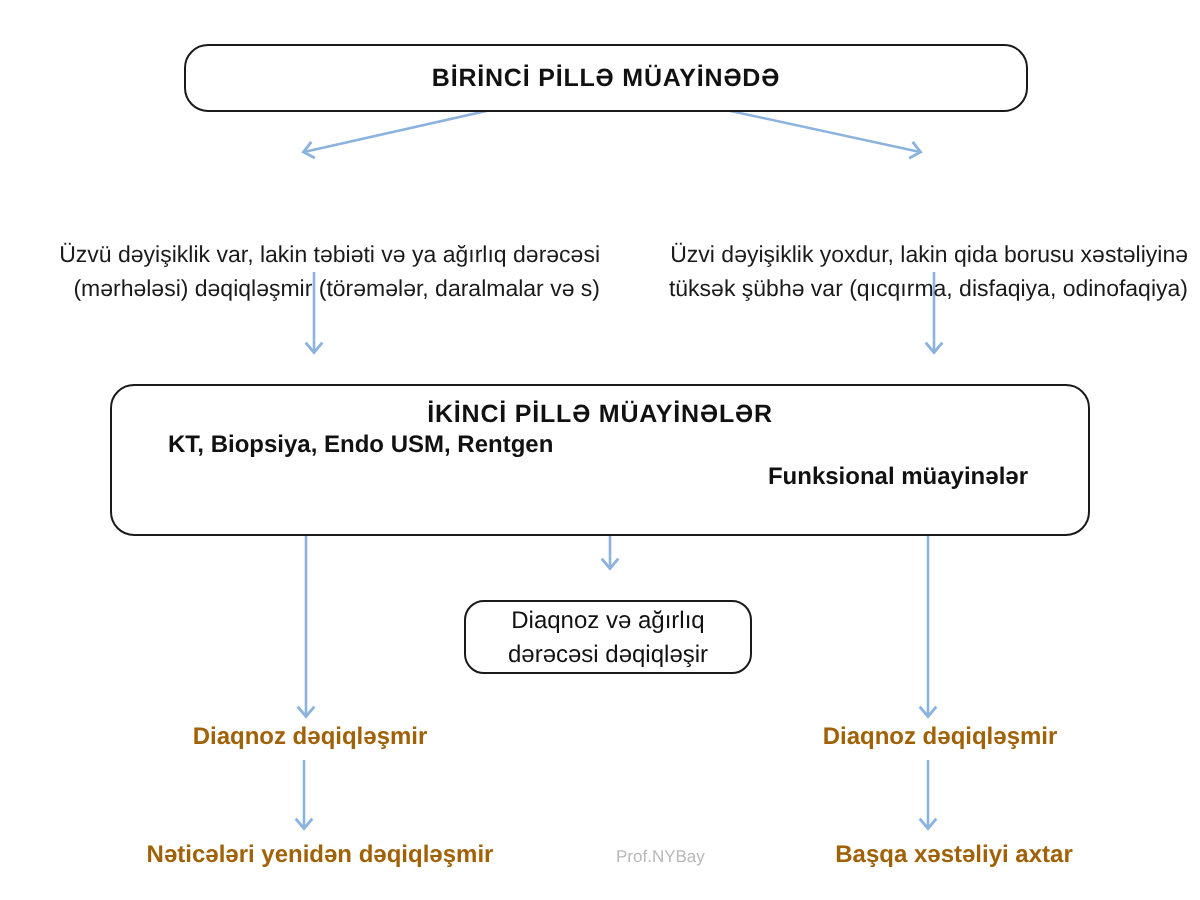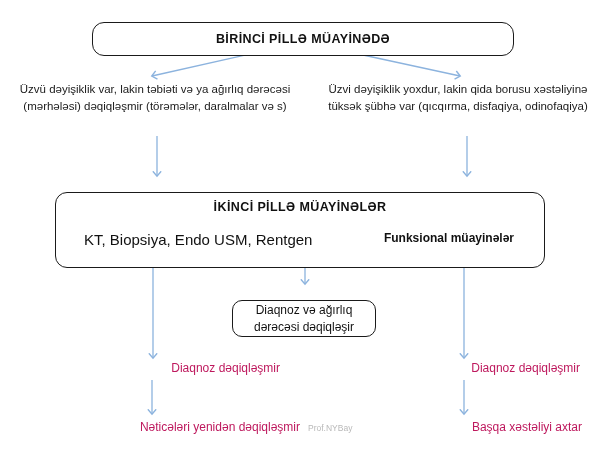--- a/index.html
+++ b/index.html
@@ -53,23 +53,23 @@
     top: 7px;
     text-align: center;
     font-weight: bold;
     font-size: 12.5px;
     letter-spacing: 0.4px;
     color: #111111;
   }
   #stage2-left-label {
     position: absolute;
     left: 28px;
-    top: 38px;
-    font-weight: normal;
-    font-size: 15px;
+    top: 22px;
+    font-weight: bold;
+    font-size: 12px;
     color: #111111;
   }
   #stage2-right-label {
     position: absolute;
     right: 30px;
     top: 38px;
     font-weight: bold;
     font-size: 12px;
     color: #111111;
   }
@@ -85,38 +85,40 @@
     font-weight: normal;
     line-height: 1.35;
     text-align: center;
     color: #111111;
   }
   .branch-text {
     position: absolute;
     font-size: 11.5px;
     line-height: 1.45;
     color: #1a1a1a;
-    text-align: center;
+    text-align: right;
+    margin-top: 39px;
   }
   #branch-left {
     left: 10px;
     top: 81px;
     width: 290px;
   }
   #branch-right {
     left: 322px;
     top: 81px;
     width: 272px;
   }
   .plain-label {
     position: absolute;
     font-size: 12px;
-    color: #be185d;
-    text-align: right;
+    color: #a16207;
+    text-align: center;
     white-space: nowrap;
+    font-weight: bold;
   }
   #label-left-unclear  { left: 30px;  top: 361px; width: 250px; }
   #label-right-unclear { left: 360px; top: 361px; width: 220px; }
   #label-left-final    { left: 20px;  top: 420px; width: 280px; }
   #label-right-final   { left: 372px; top: 420px; width: 210px; }
   #watermark {
     position: absolute;
     left: 272px;
     top: 423px;
     font-size: 8.5px;

